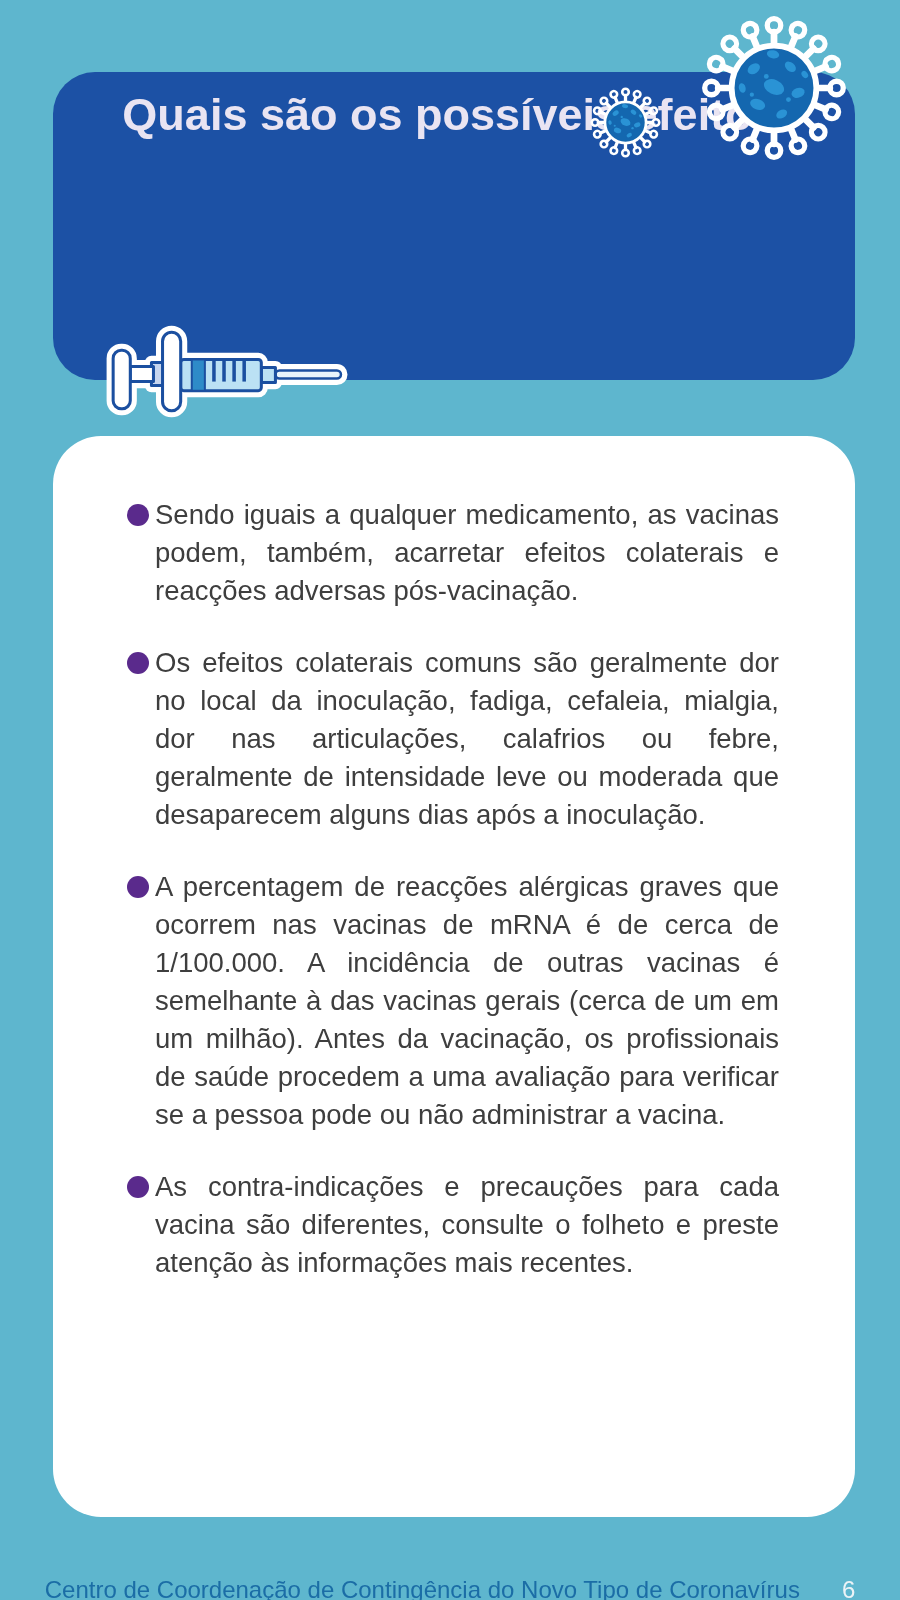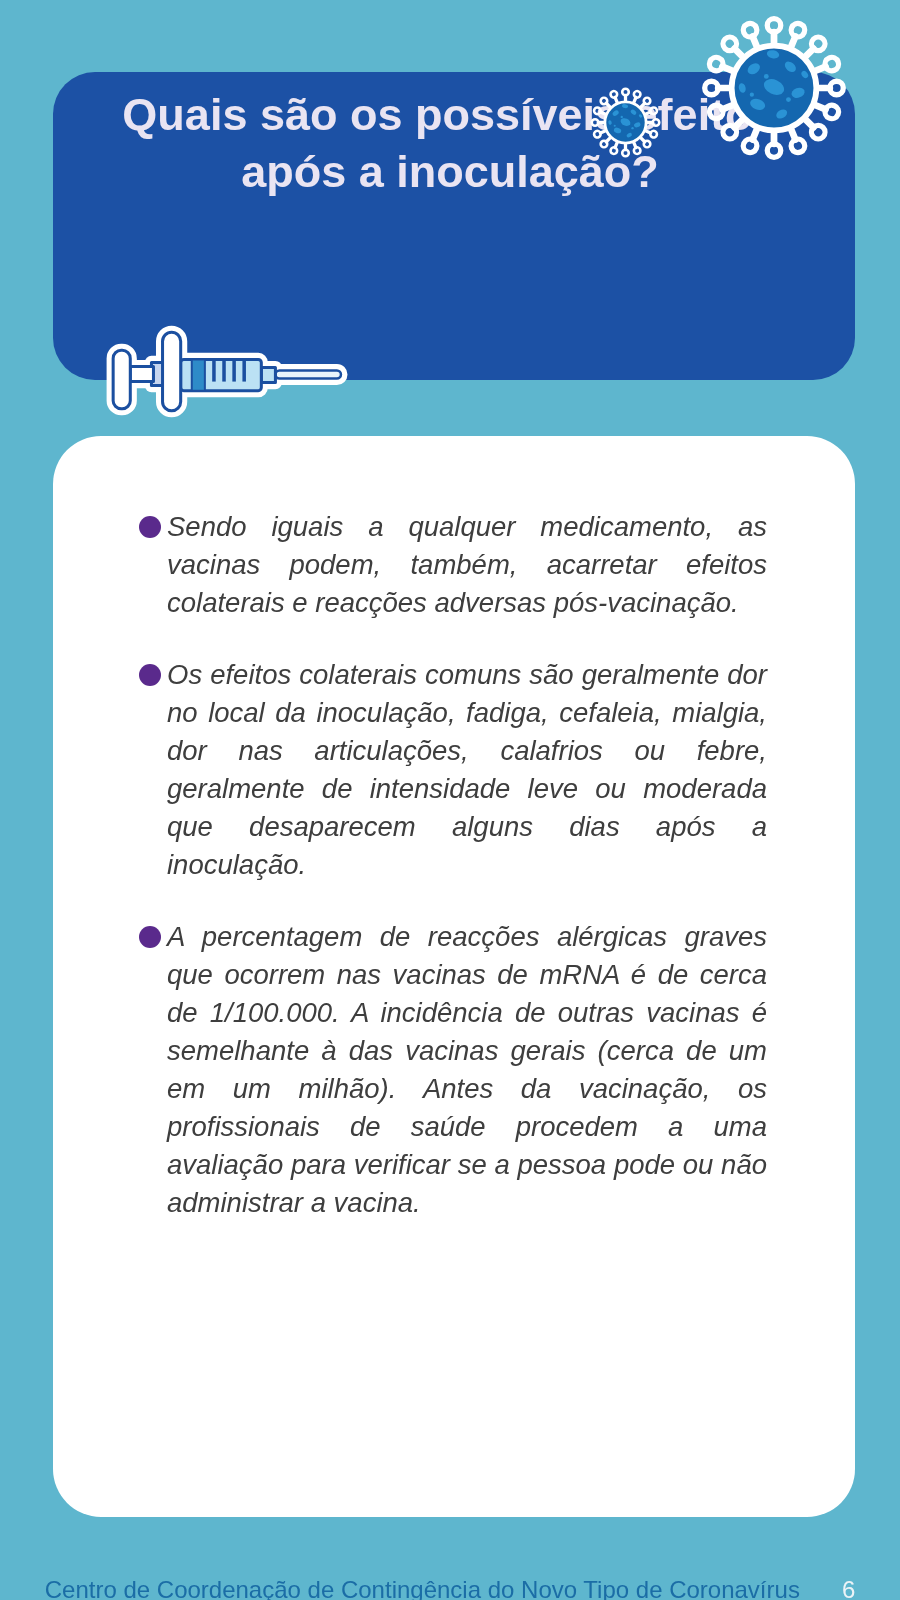--- a/index.html
+++ b/index.html
@@ -18,21 +18,21 @@
     color:#e9e4f2; z-index:2;
   }
   .virus-large { position:absolute; left:697px; top:11px; width:154px; height:154px; z-index:3; }
   .virus-small { position:absolute; left:588px; top:85px; width:75px; height:75px; z-index:3; }
   .syringe     { position:absolute; left:94px;  top:315px; width:254px; height:114px; z-index:4; }
   .content-card {
     position:absolute; left:53px; top:436px; width:802px; height:1081px;
     background:#ffffff; border-radius:48px; z-index:1;
   }
   .bullet-list {
-    list-style:none; margin:16px; padding:56px 72px 0 98px;font-style:italic;
+    list-style:none; margin:4px; padding:56px 72px 0 98px;
   }
   .bullet-item {
     position:relative;
     font-size:27.5px; line-height:38px; color:#3e3e3e;
     text-align:justify; margin-bottom:34px;
   }
   .bullet-dot {
     position:absolute; left:-28px; top:8px; width:22px; height:22px;
     border-radius:50%; background:#5a2a8c;
   }
@@ -85,21 +85,20 @@
       <circle cx="95" cy="92" r="2.5" fill="#2a93d5"></circle>
       <circle cx="57" cy="87" r="2.2" fill="#2a93d5"></circle>
     </g>
   </defs>
 </svg>
 
 <div class="header-panel"></div>
 
 <div class="page-title">
   <div>Quais são os possíveis efeitos</div>
-  <div>após a inoculação?</div>
 </div>
 
 <svg class="virus-large" viewBox="0 0 160 160">
   <use href="#virus"></use>
 </svg>
 
 <svg class="virus-small" viewBox="0 0 160 160">
   <use href="#virus"></use>
 </svg>
 
@@ -138,19 +137,23 @@
       <span>Sendo iguais a qualquer medicamento, as vacinas podem, também, acarretar efeitos colaterais e reacções adversas pós-vacinação.</span>
     </li>
     <li class="bullet-item">
       <span class="bullet-dot"></span>
       <span>Os efeitos colaterais comuns são geralmente dor no local da inoculação, fadiga, cefaleia, mialgia, dor nas articulações, calafrios ou febre, geralmente de intensidade leve ou moderada que desaparecem alguns dias após a inoculação.</span>
     </li>
     <li class="bullet-item">
       <span class="bullet-dot"></span>
       <span>A percentagem de reacções alérgicas graves que ocorrem nas vacinas de mRNA é de cerca de 1/100.000. A incidência de outras vacinas é semelhante à das vacinas gerais (cerca de um em um milhão). Antes da vacinação, os profissionais de saúde procedem a uma avaliação para verificar se a pessoa pode ou não administrar a vacina.</span>
     </li>
+    <li class="bullet-item">
+      <span class="bullet-dot"></span>
+      <span>As contra-indicações e precauções para cada vacina são diferentes, consulte o folheto e preste atenção às informações mais recentes.</span>
+    </li>
   </ul>
 </div>
 
 <div class="footer">
   <span class="footer-text">Centro de Coordenação de Contingência do Novo Tipo de Coronavírus</span>
   <span class="page-number">6</span>
 </div>
 
 </body></html>

